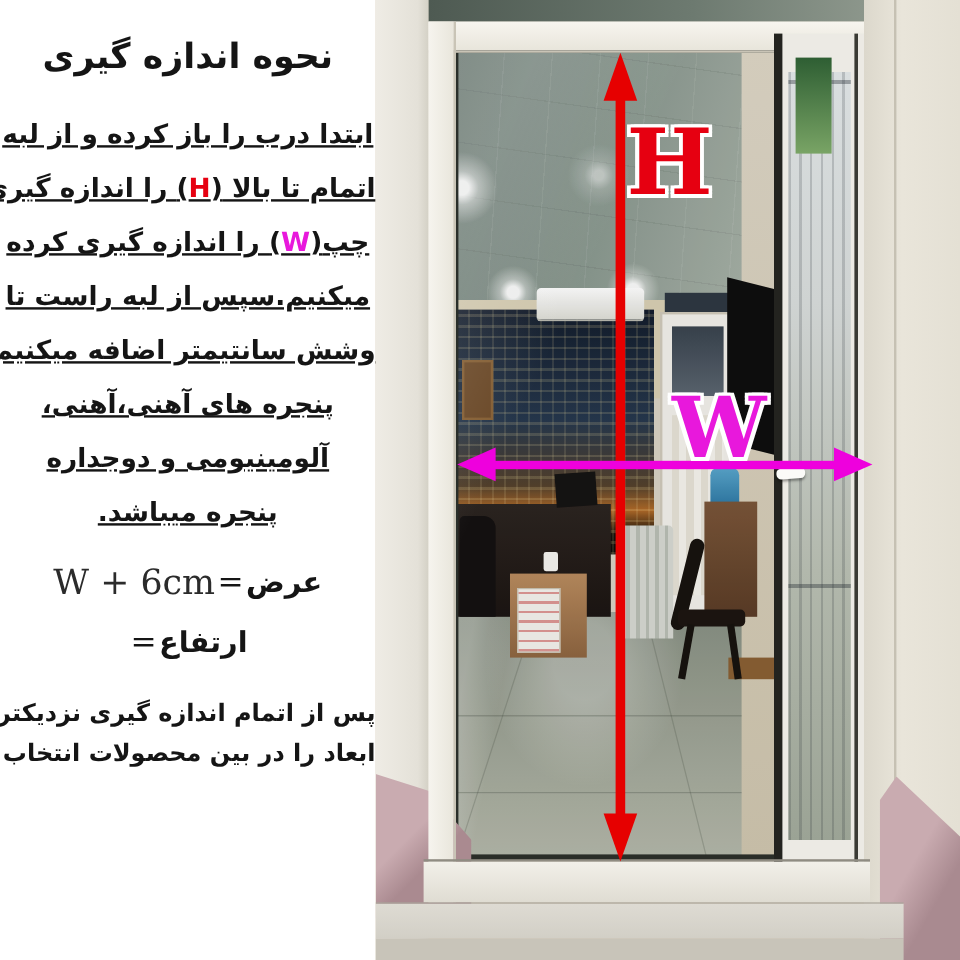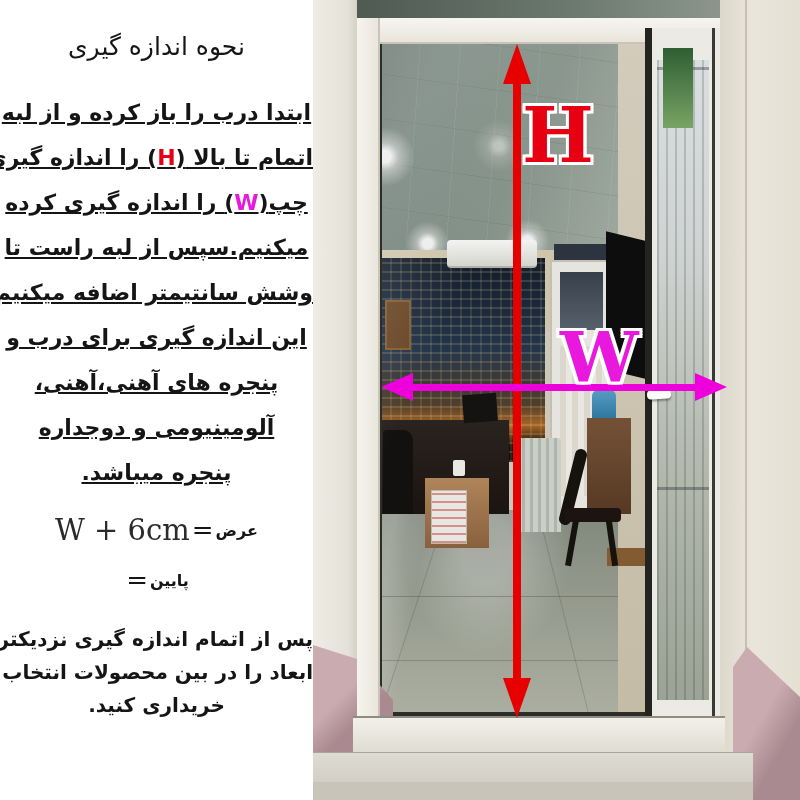--- a/index.html
+++ b/index.html
@@ -1,27 +1,27 @@
 <!DOCTYPE html>
 <html><head>
 <meta charset="utf-8">
 <style>
   html,body{margin:0;padding:0;background:#ffffff;}
   .canvas{position:relative;width:800px;height:800px;background:#ffffff;overflow:hidden;
           font-family:"DejaVu Sans",sans-serif;}
   
   .text-col{position:absolute;left:0;top:0;width:313px;height:800px;direction:rtl;
             text-align:center;color:#151515;padding-top:26px;box-sizing:border-box;}
-  .title{font-size:25px;font-weight:normal;line-height:42px;}
+  .title{font-size:29px;font-weight:bold;line-height:42px;}
   .main-para{margin-top:22px;text-decoration:underline;}
   .tline{font-size:22px;font-weight:bold;line-height:45px;white-space:nowrap;}
   .ltrg{direction:ltr;unicode-bidi:isolate;}
   .formulas{margin-top:10px;}
   .frow{height:50px;display:flex;align-items:center;justify-content:center;direction:rtl;}
-  .ffa{font-size:16px;font-weight:bold;}
+  .ffa{font-size:24px;font-weight:bold;}
   .feq{font-size:26px;font-family:"DejaVu Serif",serif;margin:0 2px;}
   .fexpr{font-size:29px;font-family:"DejaVu Serif",serif;direction:ltr;unicode-bidi:isolate;color:#2b2b2b;}
   .footer{margin-top:18px;}
   .fline{font-size:20px;font-weight:bold;line-height:33px;white-space:nowrap;}
   
   .photo{position:absolute;left:313px;top:0;width:487px;height:800px;overflow:hidden;background:#d9d0bd;}
   .photo div{position:absolute;}
   .ph-interior{left:40px;top:0;width:372px;height:752px;background:#d8d2c4;}
   .ph-rwall-in{left:299px;top:40px;width:33px;height:676px;background:linear-gradient(180deg,#ded6c6,#cfc6ae);}
   .ph-ceiling{left:67px;top:40px;width:238px;height:212px;
@@ -114,40 +114,38 @@
 <div class="canvas">
 
   <div class="text-col">
     <div class="title">نحوه اندازه گیری</div>
     <div class="main-para">
       <div class="tline">ابتدا درب را باز کرده و از لبه</div>
       <div class="tline"><span>اتمام تا بالا </span><span class="ltrg"><span>(</span><span style="color: rgb(230, 0, 17);">H</span><span>)</span></span><span> را اندازه گیری</span></div>
       <div class="tline"><span>چپ</span><span class="ltrg"><span>(</span><span style="color: rgb(232, 24, 220);">W</span><span>)</span></span><span> را اندازه گیری کرده</span></div>
       <div class="tline">میکنیم.سپس از لبه راست تا</div>
       <div class="tline">وشش سانتیمتر اضافه میکنیم.</div>
-      <div class="tline">این اندازه گیری برای درب و</div>
       <div class="tline">پنجره های آهنی،آهنی،</div>
       <div class="tline">آلومینیومی و دوجداره</div>
       <div class="tline">پنجره میباشد.</div>
     </div>
     <div class="formulas">
       <div class="frow">
         <span class="ffa">عرض</span>
         <span class="feq">=</span>
         <span class="fexpr">W + 6cm</span>
       </div>
       <div class="frow">
-        <span class="ffa">پایین</span>
+        <span class="ffa">ارتفاع</span>
         <span class="feq">=</span>
       </div>
     </div>
     <div class="footer">
       <div class="fline">پس از اتمام اندازه گیری نزدیکترین</div>
       <div class="fline">ابعاد را در بین محصولات انتخاب و</div>
-      <div class="fline">خریداری کنید.</div>
     </div>
   </div>
 
   <div class="photo">
     <div class="ph-interior"></div>
     <div class="ph-rwall-in"></div>
     <div class="ph-ceiling"></div>
     <div class="ph-backwall"></div>
     <div class="ph-mural"></div>
     <div class="ph-picture"></div>

